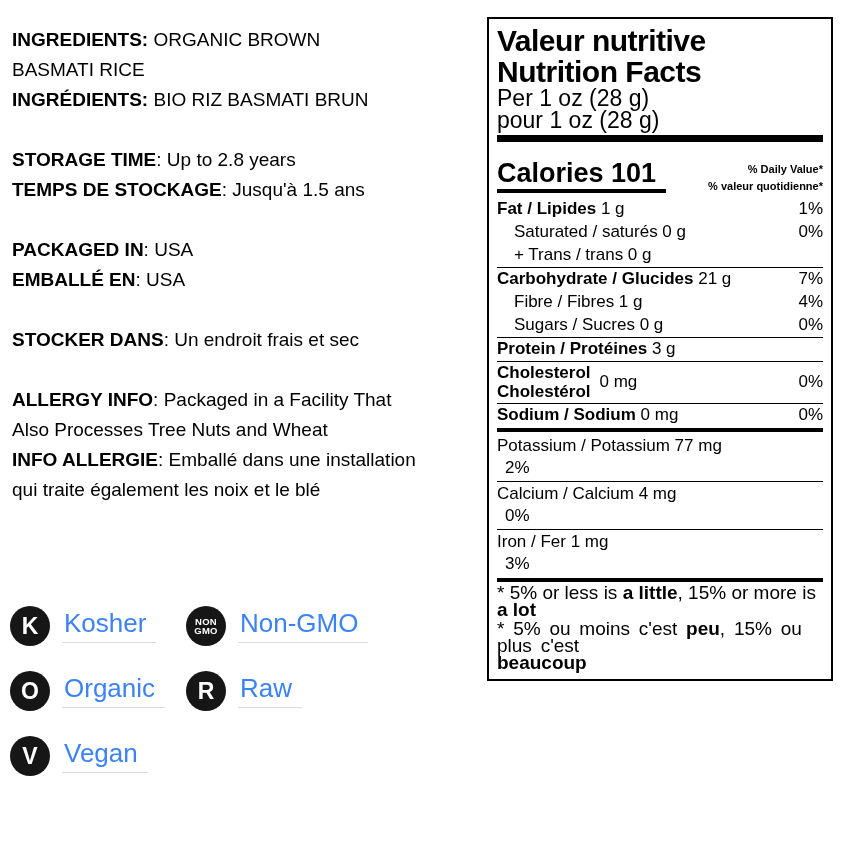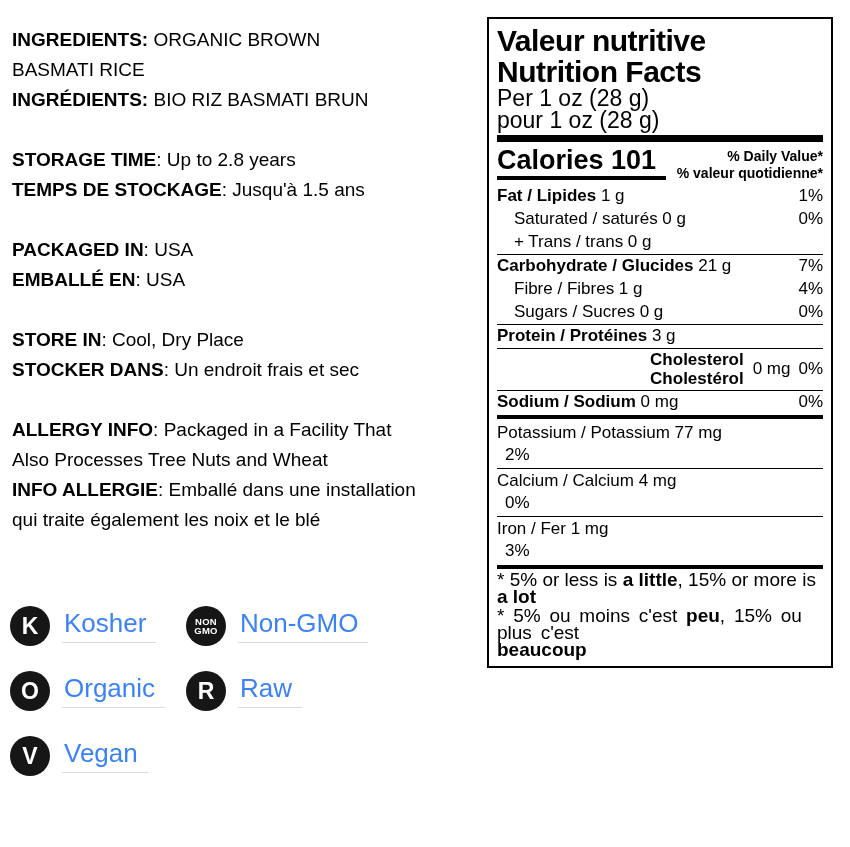--- a/index.html
+++ b/index.html
@@ -13,32 +13,32 @@
   .info-section { margin-bottom:30px; }
   .info-line .b { font-weight:bold; }
 
   
   .nfp { position:absolute; left:487px; top:17px; width:346px;
     border:2px solid #000; background:#fff; padding:6px 8px 8px 8px; }
   .nfp-title { font-size:30px; font-weight:bold; line-height:31px; letter-spacing:-0.5px; }
   .nfp-serving { font-size:23px; line-height:22px; }
   .nfp-bar { height:7px; background:#000; margin-top:4px; }
   .nfp-cal-row { display:flex; justify-content:space-between; align-items:flex-start;
-    margin:3px 0 3px 0; }
+    margin:16px 0 3px 0; }
   .nfp-calories { display:inline-block; font-size:27px; font-weight:bold; line-height:30px;
     border-bottom:4px solid #000; padding:0 10px 1px 0; }
-  .nfp-dv-head { text-align:right; font-size:14px; font-weight:bold; line-height:17px; padding-top:3px; }
+  .nfp-dv-head { text-align:right; font-size:11px; font-weight:bold; line-height:17px; padding-top:3px; }
   .n-row { display:flex; justify-content:space-between; font-size:17px; line-height:20px;
     padding:1px 0 2px 0; }
   .n-row .name .b { font-weight:bold; }
   .n-row .dv { padding-left:8px; white-space:nowrap; }
   .indent .name { padding-left:17px; }
   .sep { border-top:1px solid #000; }
   .bar4 { height:4px; background:#000; margin:1px 0 2px 0; }
-  .chol { align-items:center;justify-content:flex-end; }
+  .chol { align-items:center; }
   .chol-names { font-weight:bold; line-height:19px; }
   .chol-amt { margin-left:9px; }
   .mineral { line-height:22px;flex-direction:column; }
   .nfp-footnote { font-size:19px; line-height:17px; margin-top:2px; }
   .nfp-footnote .b { font-weight:bold; }
   .fn-fr { word-spacing:3.5px; }
   .fn-fr .b2 { word-spacing:normal; }
 
   
   .badges { position:absolute; left:10px; top:606px; display:grid;
@@ -65,21 +65,20 @@
     </div>
     <div class="info-section">
       <div class="info-line"><span class="b">STORAGE TIME</span><span>: Up to 2.8 years</span></div>
       <div class="info-line"><span class="b">TEMPS DE STOCKAGE</span><span>: Jusqu'à 1.5 ans</span></div>
     </div>
     <div class="info-section">
       <div class="info-line"><span class="b">PACKAGED IN</span><span>: USA</span></div>
       <div class="info-line"><span class="b">EMBALLÉ EN</span><span>: USA</span></div>
     </div>
     <div class="info-section">
-      <div class="info-line"><span class="b">STORE IN</span><span>: Cool, Dry Place</span></div>
       <div class="info-line"><span class="b">STOCKER DANS</span><span>: Un endroit frais et sec</span></div>
     </div>
     <div class="info-section">
       <div class="info-line"><span class="b">ALLERGY INFO</span><span>: Packaged in a Facility That</span></div>
       <div class="info-line"><span class="b"></span><span>Also Processes Tree Nuts and Wheat</span></div>
       <div class="info-line"><span class="b">INFO ALLERGIE</span><span>: Emballé dans une installation</span></div>
       <div class="info-line"><span class="b"></span><span>qui traite également les noix et le blé</span></div>
     </div>
   </div>
 

